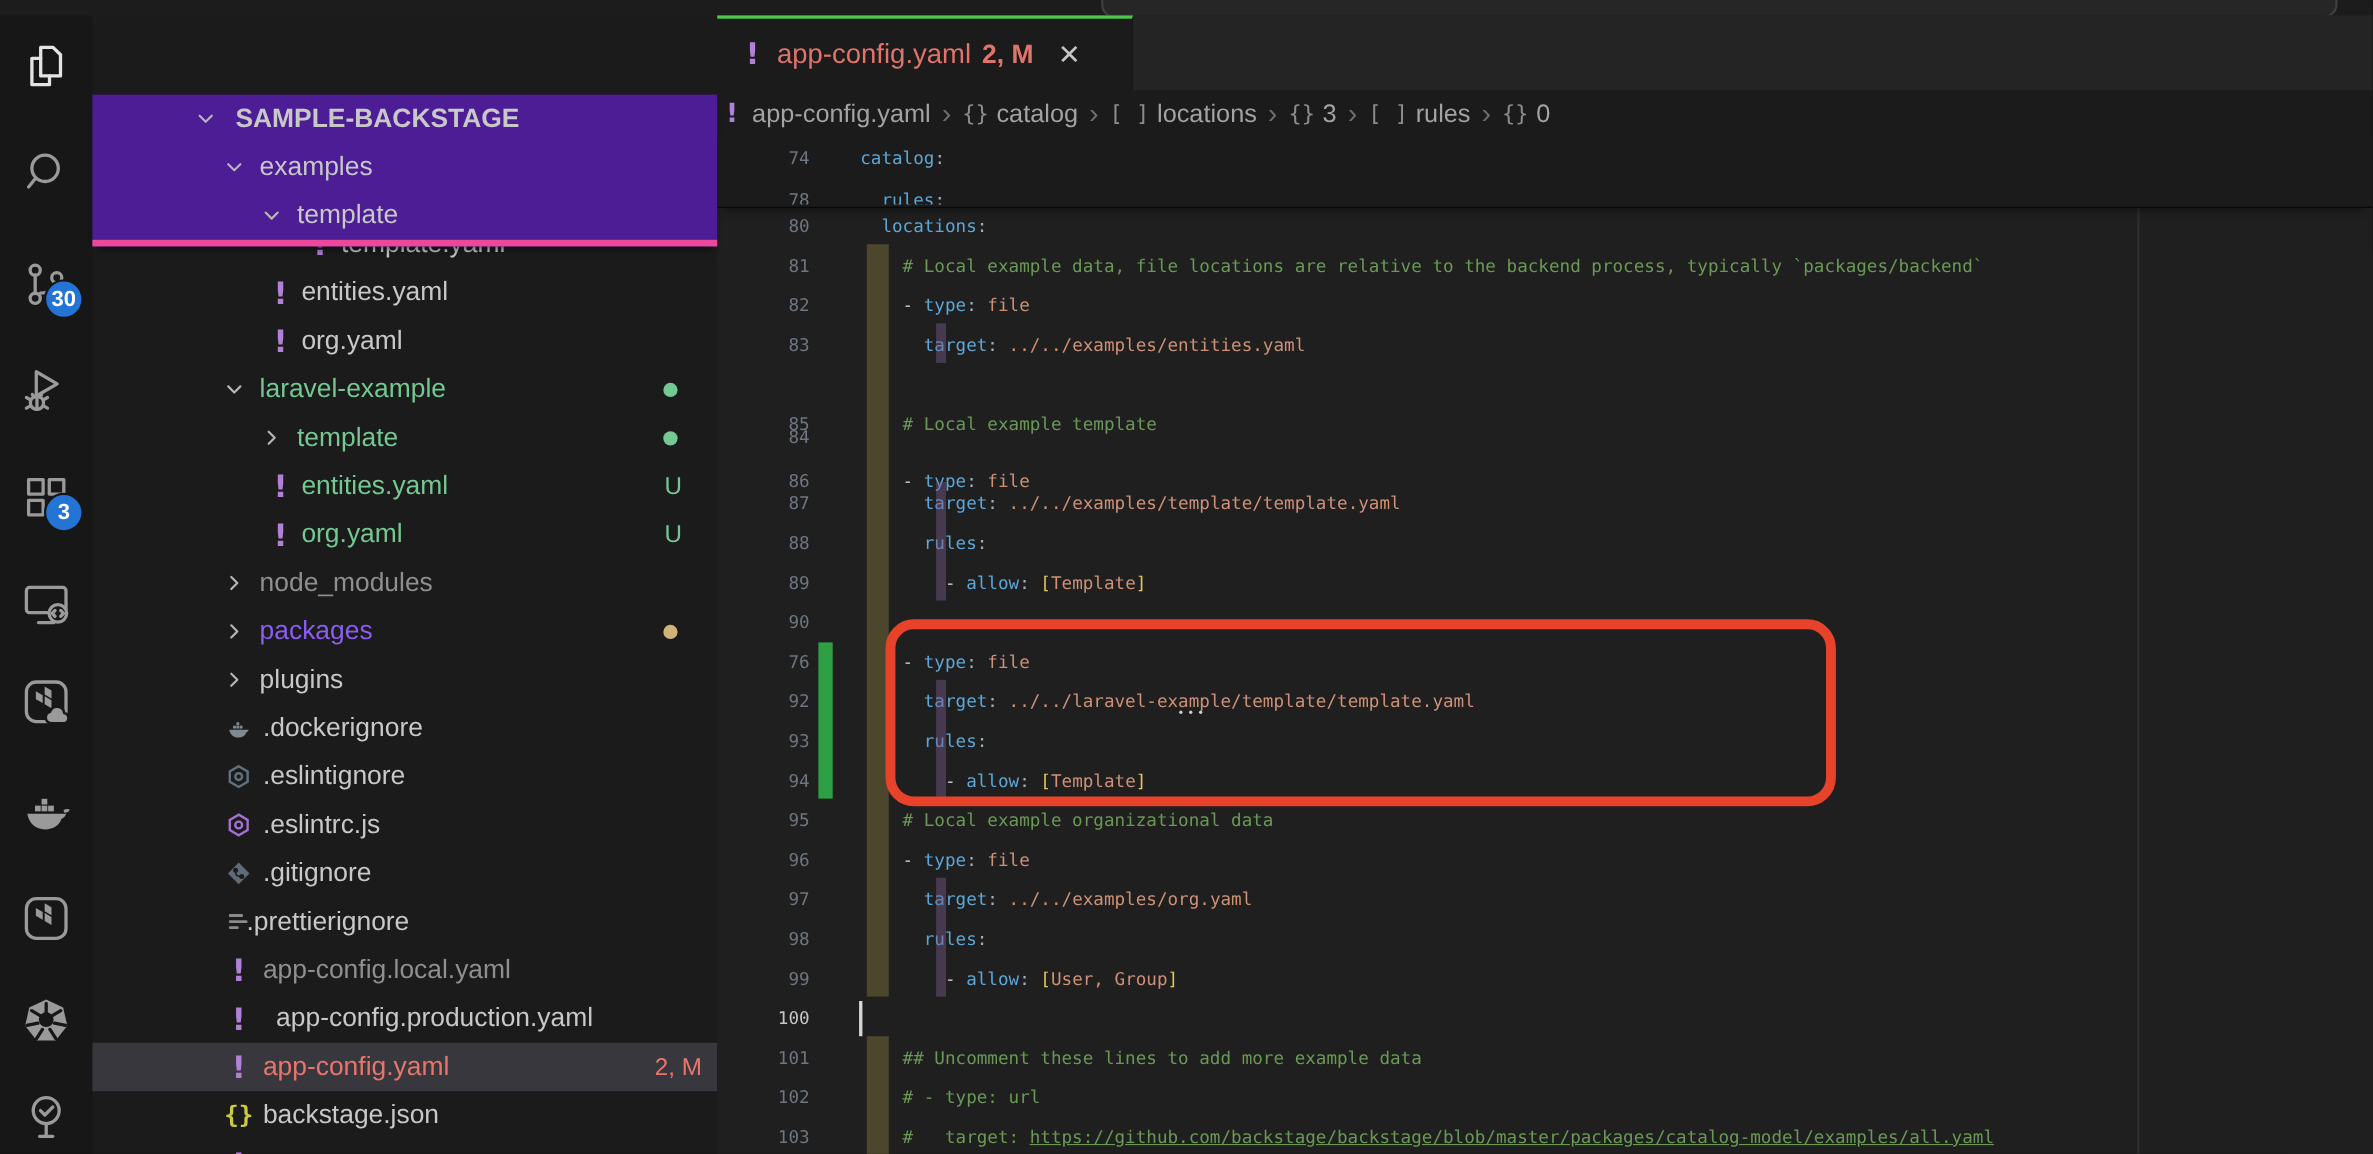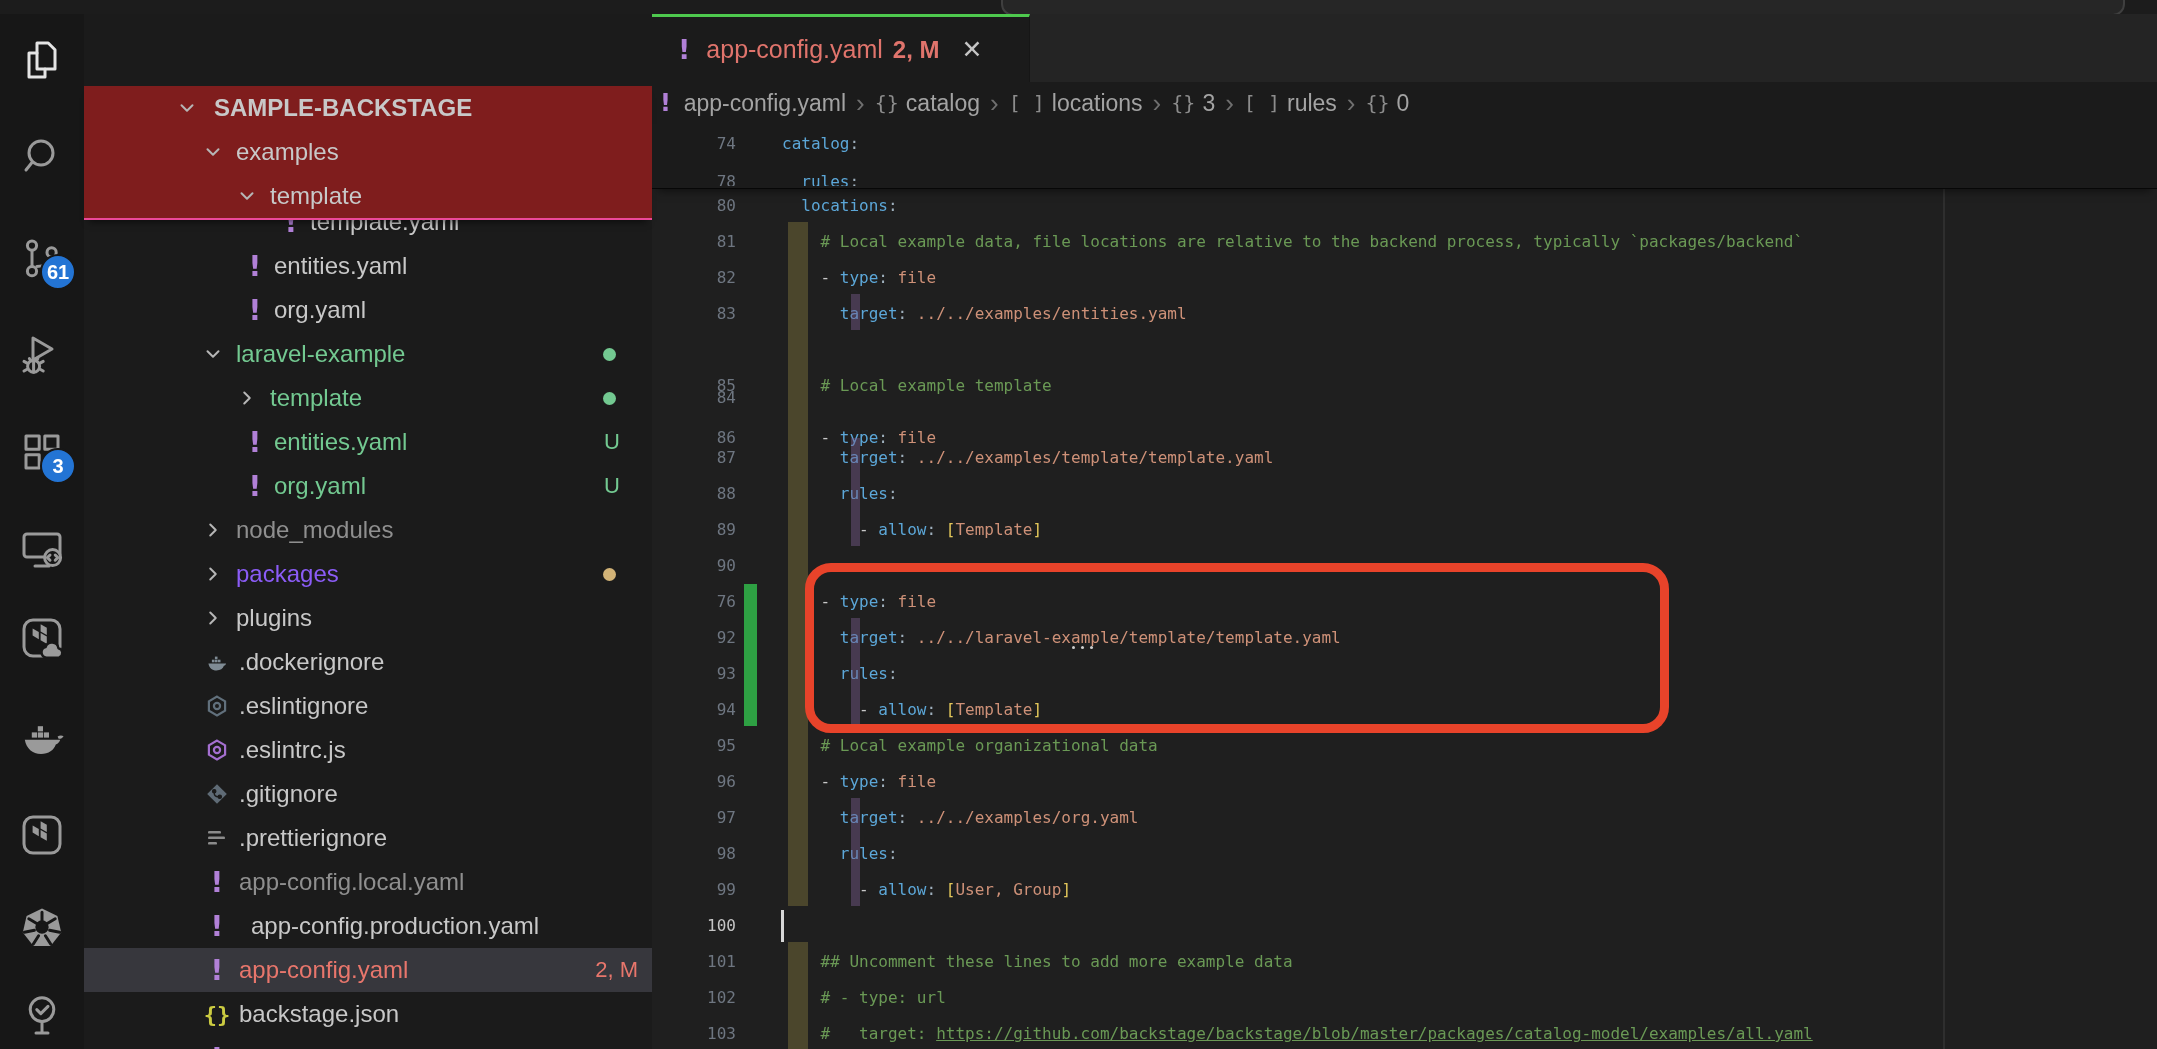--- a/index.html
+++ b/index.html
@@ -28,22 +28,22 @@
   .trow .chev svg{width:22px;height:22px;fill:none;stroke:#b6b6b6;stroke-width:1.8;stroke-linecap:round;stroke-linejoin:round;}
   .trow .ficon{position:absolute;width:26px;height:26px;display:flex;align-items:center;justify-content:center;}
   .trow .ficon svg{width:24px;height:24px;}
   .warnglyph{color:#b180d7;font-weight:bold;font-size:28px;font-family:"DejaVu Sans",sans-serif;}
   .trow .lbl{position:absolute;white-space:nowrap;}
   .trow .meta{position:absolute;right:32px;font-size:22px;}
   .trow .meta.mod{right:14px;}
   .dotind{position:absolute;right:36px;width:13px;height:13px;border-radius:50%;}
   .c-default{color:#c8c8c8;} .c-dim{color:#8f8f8f;} .c-green{color:#73c991;} .c-yellow{color:#8b5cf6;text-decoration:underline;} .c-salmon{color:#e8766c;}
   .bold{font-weight:bold;}
-  #tree-sticky{position:absolute;left:0;top:72px;width:568px;height:132px;background:#7f1d1d;z-index:5;
-               border-bottom:2px solid #ec4899;box-shadow:0 7px 7px -5px rgba(0,0,0,0.55);}
+  #tree-sticky{position:absolute;left:0;top:72px;width:568px;height:132px;background:#4c1d95;z-index:5;
+               border-bottom:6px solid #ec4899;box-shadow:0 7px 7px -5px rgba(0,0,0,0.55);}
   #tree-sticky .trow{background:transparent;}
   
   #editor{left:652px;top:14px;width:1505px;height:1035px;background:#1f1f1f;}
   #tabbar{position:absolute;left:0;top:0;width:1505px;height:68px;background:#242424;}
   #tab-active{position:absolute;left:0;top:0;width:378px;height:68px;background:#1b1b1b;box-sizing:border-box;
               border-top:3px solid #4ec94e;border-right:1px solid #161616;display:flex;align-items:center;cursor:pointer;}
   #tab-active .warnglyph{margin-left:26px;font-size:27px;}
   #tab-title{margin-left:16px;font-size:25px;color:#e0746c;}
   #tab-badge{margin-left:10px;font-size:24px;color:#e0746c;font-weight:bold;}
   #tab-close{margin-left:22px;font-size:25px;color:#c5c5c5;cursor:pointer;}
@@ -89,21 +89,21 @@
     <div class="ab-item" style="top: 119px;"><span><svg viewBox="0 0 24 24">
           <circle cx="11.5" cy="10" r="6"></circle>
           <path d="M7.2 14.5 L4 18.5"></path>
         </svg></span></div>
     <div class="ab-item" style="top: 220px;"><span><svg viewBox="0 0 24 24">
           <circle cx="7" cy="5.8" r="2.3"></circle>
           <circle cx="7" cy="18.6" r="2.3"></circle>
           <circle cx="16.8" cy="9.2" r="2.3"></circle>
           <path d="M7 8.1v8.2"></path>
           <path d="M16.8 11.5c0 3.4-3.4 4.5-7.4 4.7"></path>
-        </svg></span><span class="ab-badge">61</span></div>
+        </svg></span><span class="ab-badge">30</span></div>
     <div class="ab-item" style="top: 317px;"><span><svg viewBox="0 0 24 24">
           <path d="M7.5 3.5v11l9.5-5.5z"></path>
           <circle cx="7.8" cy="17.6" r="3"></circle>
           <path d="M7.8 14.6v6M4.8 16.2l-1.8-1M4.8 19l-1.8 1M10.8 16.2l1.8-1M10.8 19l1.8 1M6.5 15l-.8-1.2M9.1 15l.8-1.2"></path>
         </svg></span></div>
     <div class="ab-item" style="top: 414px;"><span><svg viewBox="0 0 24 24">
           <rect x="4" y="4" width="6.6" height="6.6"></rect>
           <rect x="13.4" y="4" width="6.6" height="6.6"></rect>
           <rect x="4" y="13.4" width="6.6" height="6.6"></rect>
           <path d="M16.7 13.1l3.9 3.9-3.9 3.9-3.9-3.9z"></path>
@@ -274,21 +274,21 @@
       <div class="trow c-default" style="top: 802px;">
         <span class="ficon" style="left: 120px;">
           <svg viewBox="0 0 24 24">
             <g fill="#8b8b8b" stroke="none">
               <rect x="3" y="5" width="13" height="2.6" rx="1.2"></rect>
               <rect x="3" y="10.5" width="17" height="2.6" rx="1.2"></rect>
               <rect x="3" y="16" width="9" height="2.6" rx="1.2"></rect>
             </g>
           </svg>
         </span>
-        <span class="lbl" style="left: 155px;">.prettierignore</span>
+        <span class="lbl" style="left: 140px;">.prettierignore</span>
       </div>
       <div class="trow c-dim" style="top: 846px;">
         <span class="ficon" style="left: 120px;">
           <span class="warnglyph">!</span>
         </span>
         <span class="lbl" style="left: 155px;">app-config.local.yaml</span>
       </div>
       <div class="trow c-default" style="top: 890px;">
         <span class="ficon" style="left: 120px;">
           <span class="warnglyph">!</span>

